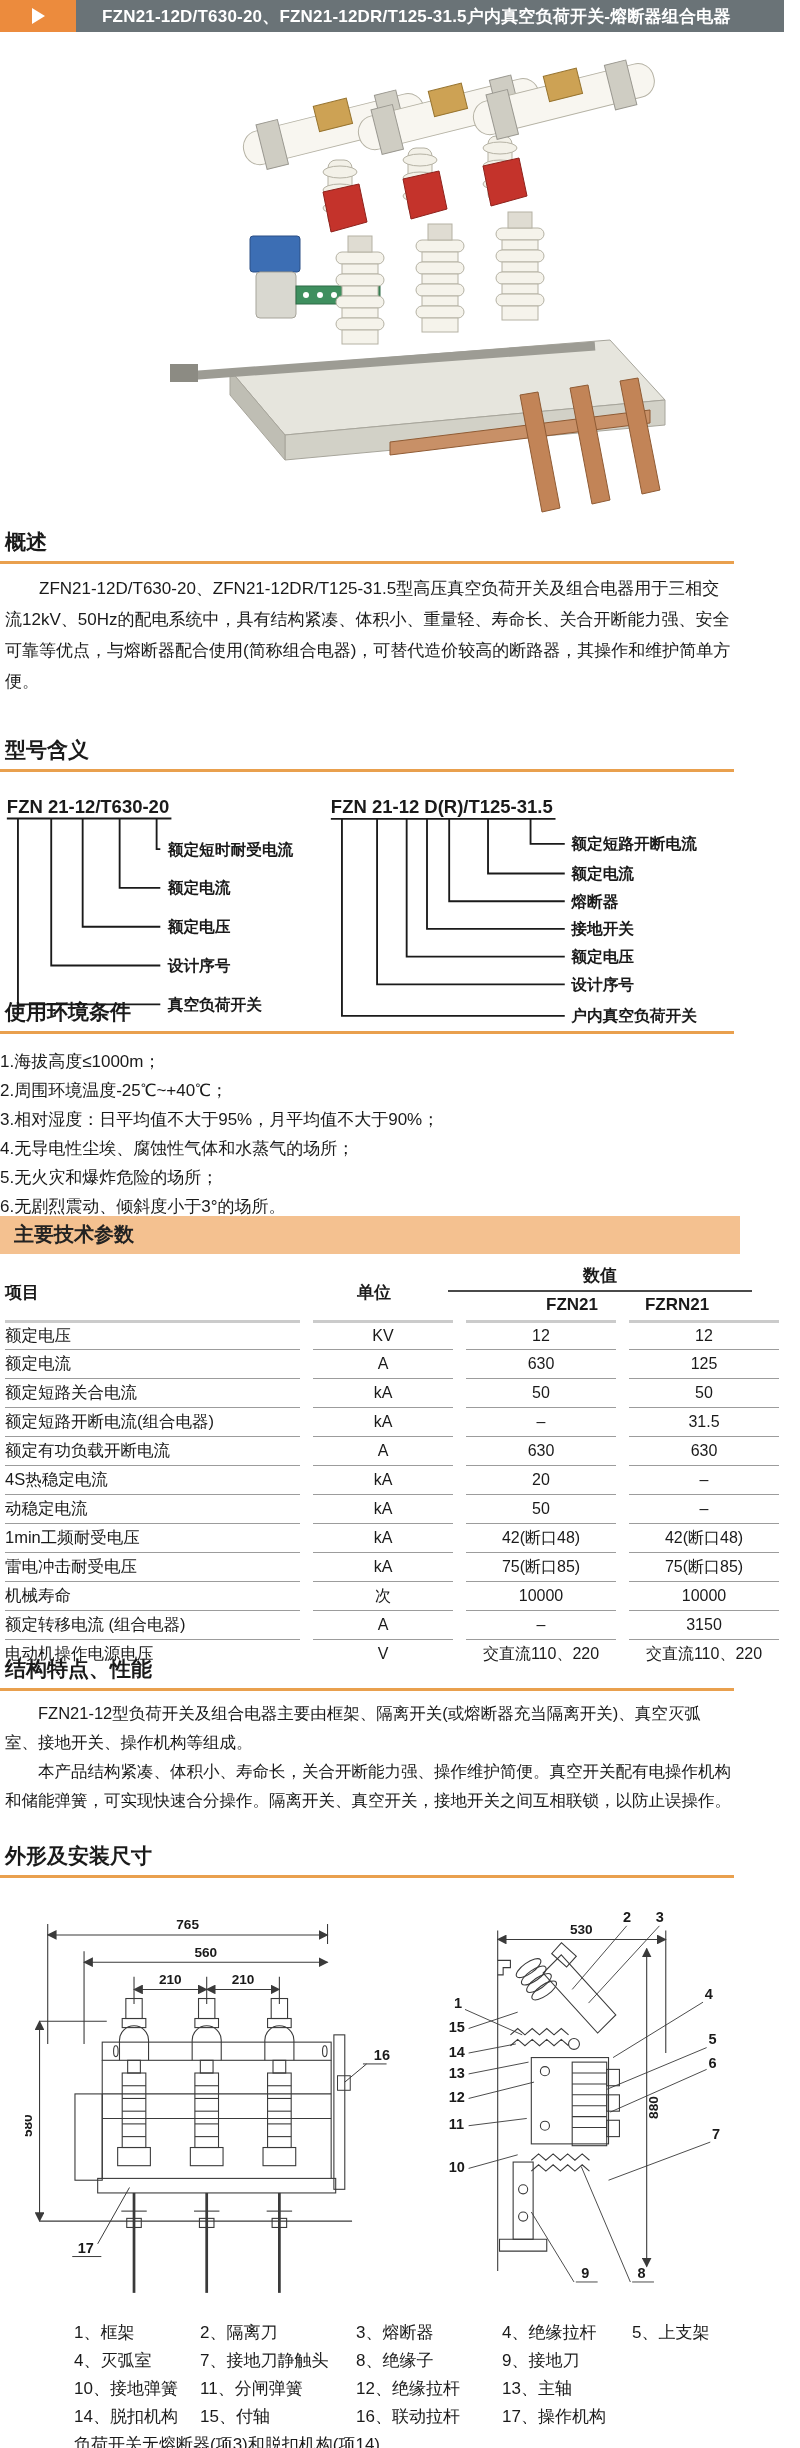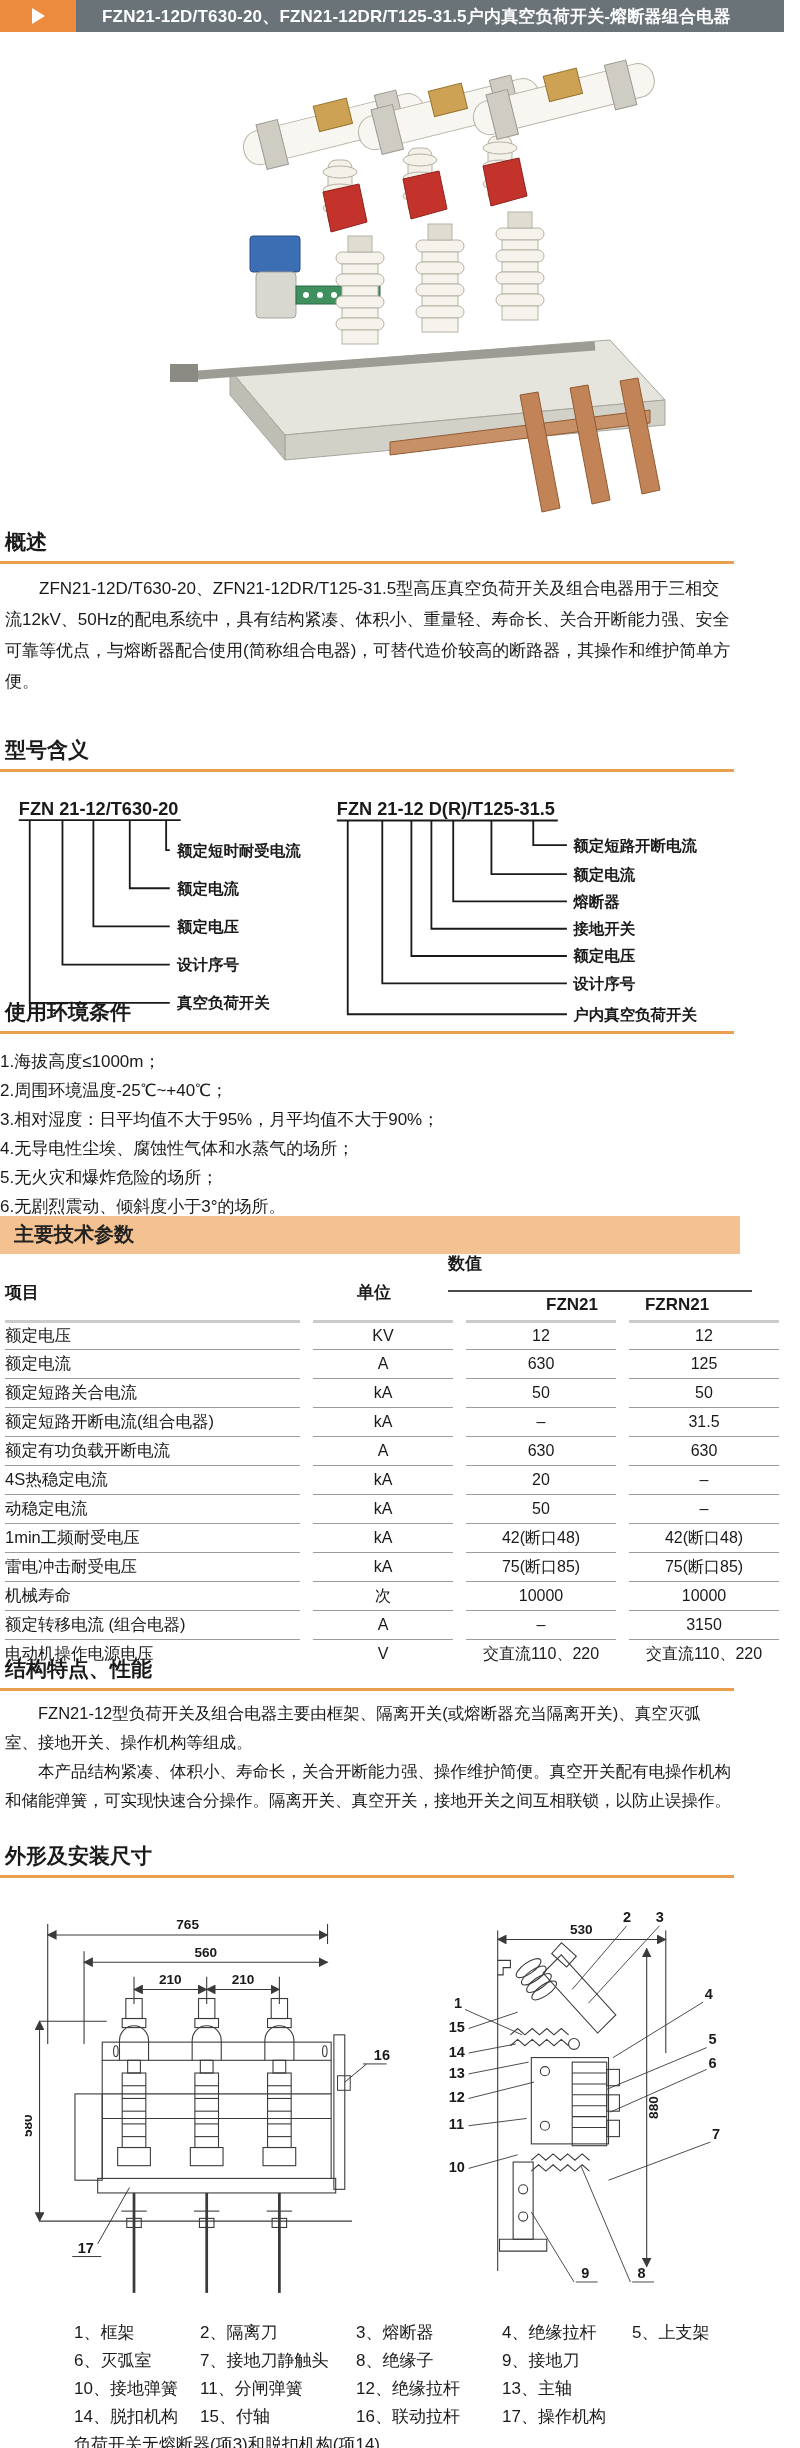--- a/index.html
+++ b/index.html
@@ -12,35 +12,35 @@
   .hdr-title{color:#fff;font-size:17px;font-weight:700;margin-left:26px;letter-spacing:.2px;white-space:nowrap;}
   
   .photo{position:absolute;top:40px;left:90px;width:620px;height:485px;}
   
   .sec{position:absolute;left:0;width:740px;}
   .h2{font-size:21px;font-weight:700;padding:0 0 5px 5px;border-bottom:3px solid #E9A04E;margin:0 6px 0 0;}
   .h2banner{background:#F4C190;color:#222;font-size:20px;font-weight:700;padding:5px 0 6px 14px;margin:0 0 0 0;}
   .para{font-size:17px;line-height:31px;margin:9px 8px 0 5px;text-indent:2em;}
   .para2{font-size:16.5px;line-height:29px;margin:8px 8px 0 5px;text-indent:2em;}
   
-  .model-row{display:flex;margin-top:14px;padding-left:17px;}
+  .model-row{display:flex;margin-top:14px;padding-left:5px;}
   svg text{font-family:"Liberation Sans",sans-serif;fill:#1a1a1a;}
   .code{font-size:20px;font-weight:700;}
   .mlabel{font-size:17px;font-weight:600;}
   .dim{font-size:15px;font-weight:700;}
   .cnum{font-size:16px;font-weight:600;}
   
   .env-list{margin-top:13px;font-size:17px;line-height:29px;}
   
   .tbl{margin:12px 5px 0 5px;}
   .t-head{display:grid;grid-template-columns:295px 140px 150px 150px;column-gap:4px;
           grid-template-rows:26px 26px;font-size:17px;font-weight:700;}
   .th-item{grid-area:1/1/3/2;align-self:center;}
   .th-unit{grid-area:1/2/3/3;align-self:center;text-align:center;}
-  .th-value{grid-area:1/3/2/5;border-bottom:2px solid #4a4a4a;align-self:end;padding-bottom:15px;}
+  .th-value{grid-area:1/3/2/5;text-align:center;border-bottom:2px solid #4a4a4a;align-self:end;padding-bottom:3px;}
   .th-f1{grid-area:2/3/3/4;text-align:right;align-self:center;}
   .th-f2{grid-area:2/4/3/5;text-align:center;align-self:center;}
   .t-body{display:grid;grid-template-columns:295px 140px 150px 150px;column-gap:13px;
           grid-auto-rows:29px;font-size:16px;margin-top:2px;}
   .t-body > div{border-top:1px solid #9C9C9C;display:flex;align-items:center;justify-content:center;}
   .t-body > div.c-item{justify-content:flex-start;font-size:16.5px;}
   .t-body > div.thick{border-top:3px solid #CBCBCB;}
   
   .dims-row{display:flex;margin-top:10px;padding-left:25px;gap:20px;}
   
@@ -514,21 +514,21 @@
 
   <div class="parts">
     <div class="p-row">
       <div>1、框架</div>
       <div>2、隔离刀</div>
       <div>3、熔断器</div>
       <div>4、绝缘拉杆</div>
       <div>5、上支架</div>
     </div>
     <div class="p-row">
-      <div>6、灭弧室</div>
+      <div>4、灭弧室</div>
       <div>7、接地刀静触头</div>
       <div>8、绝缘子</div>
       <div>9、接地刀</div>
       <div></div>
     </div>
     <div class="p-row">
       <div>10、接地弹簧</div>
       <div>11、分闸弹簧</div>
       <div>12、绝缘拉杆</div>
       <div>13、主轴</div>

